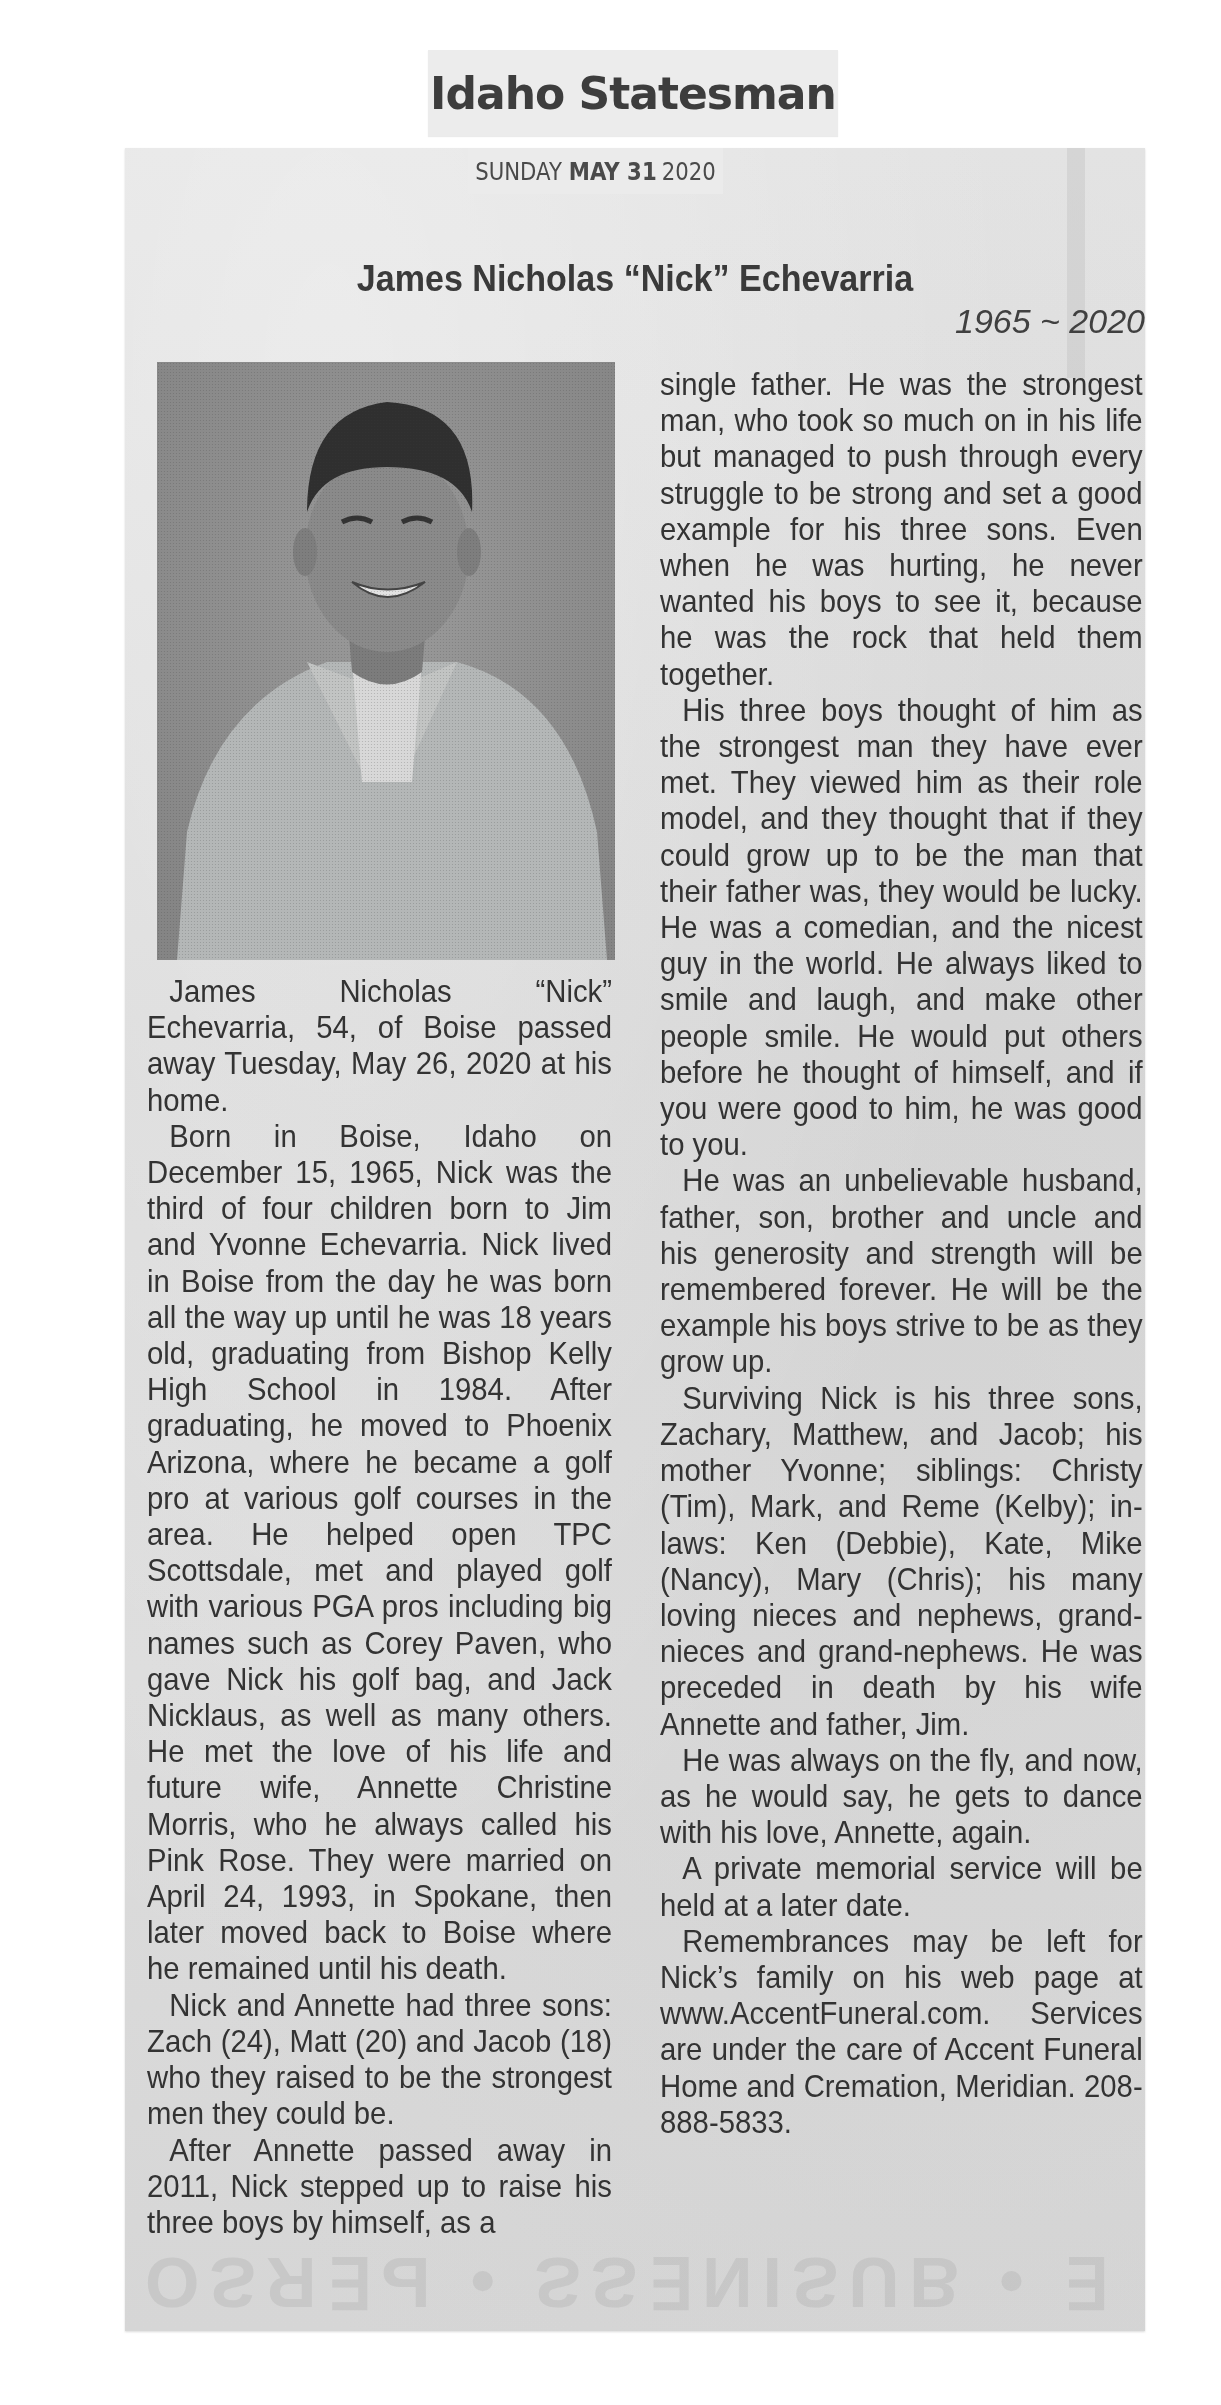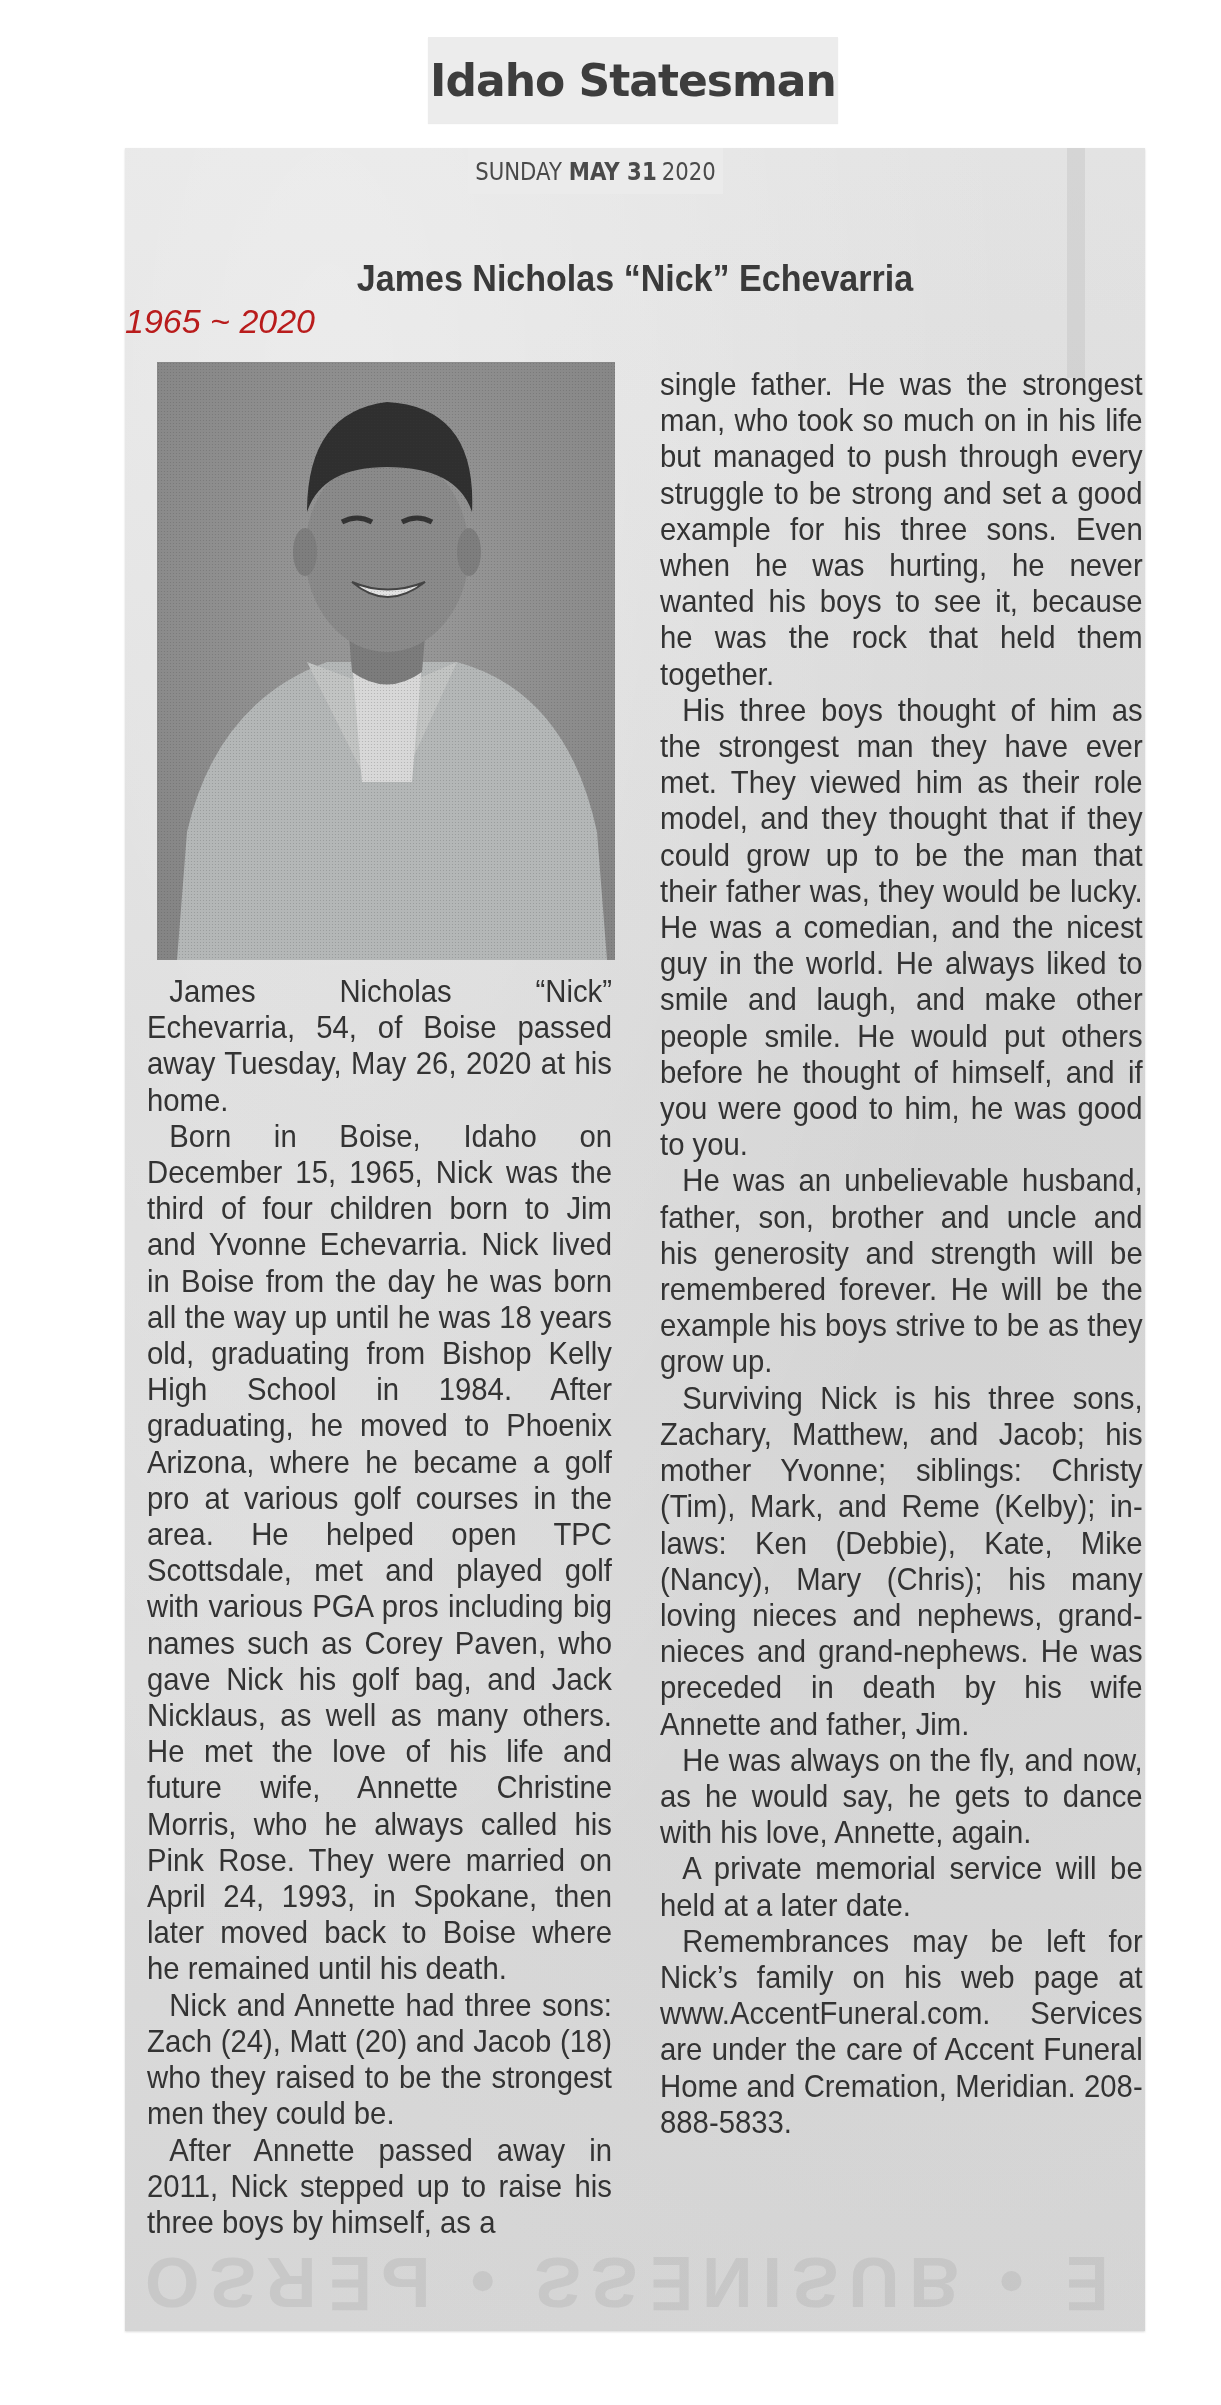--- a/index.html
+++ b/index.html
@@ -56,21 +56,21 @@
       top: 0;
       width: 18px;
       height: 230px;
       background: rgba(170,170,170,0.25);
     }
 
     
     .masthead {
       position: absolute;
       left: 428px;
-      top: 37px;
+      top: 50px;
       width: 410px;
       height: 86px;
       background: #ececec;
       box-shadow: 0 1px 1px rgba(0,0,0,0.08);
       display: flex;
       align-items: center;
       justify-content: center;
     }
     .masthead-title {
       font-family: "DejaVu Sans", sans-serif;
@@ -110,25 +110,25 @@
       font-weight: bold;
       font-size: 37px;
       color: #3a3a3a;
       transform: scaleX(0.92);
     }
     .lifespan {
       position: absolute;
       left: 125px;
       top: 302px;
       width: 1020px;
-      text-align: left;
+      text-align: right;
       font-family: "Liberation Sans", sans-serif;
       font-style: italic;
       font-size: 34px;
-      color: #b91c1c;
+      color: #404040;
     }
 
     
     .photo {
       position: absolute;
       left: 157px;
       top: 362px;
       width: 458px;
       height: 598px;
       background: #8d8d8d;

